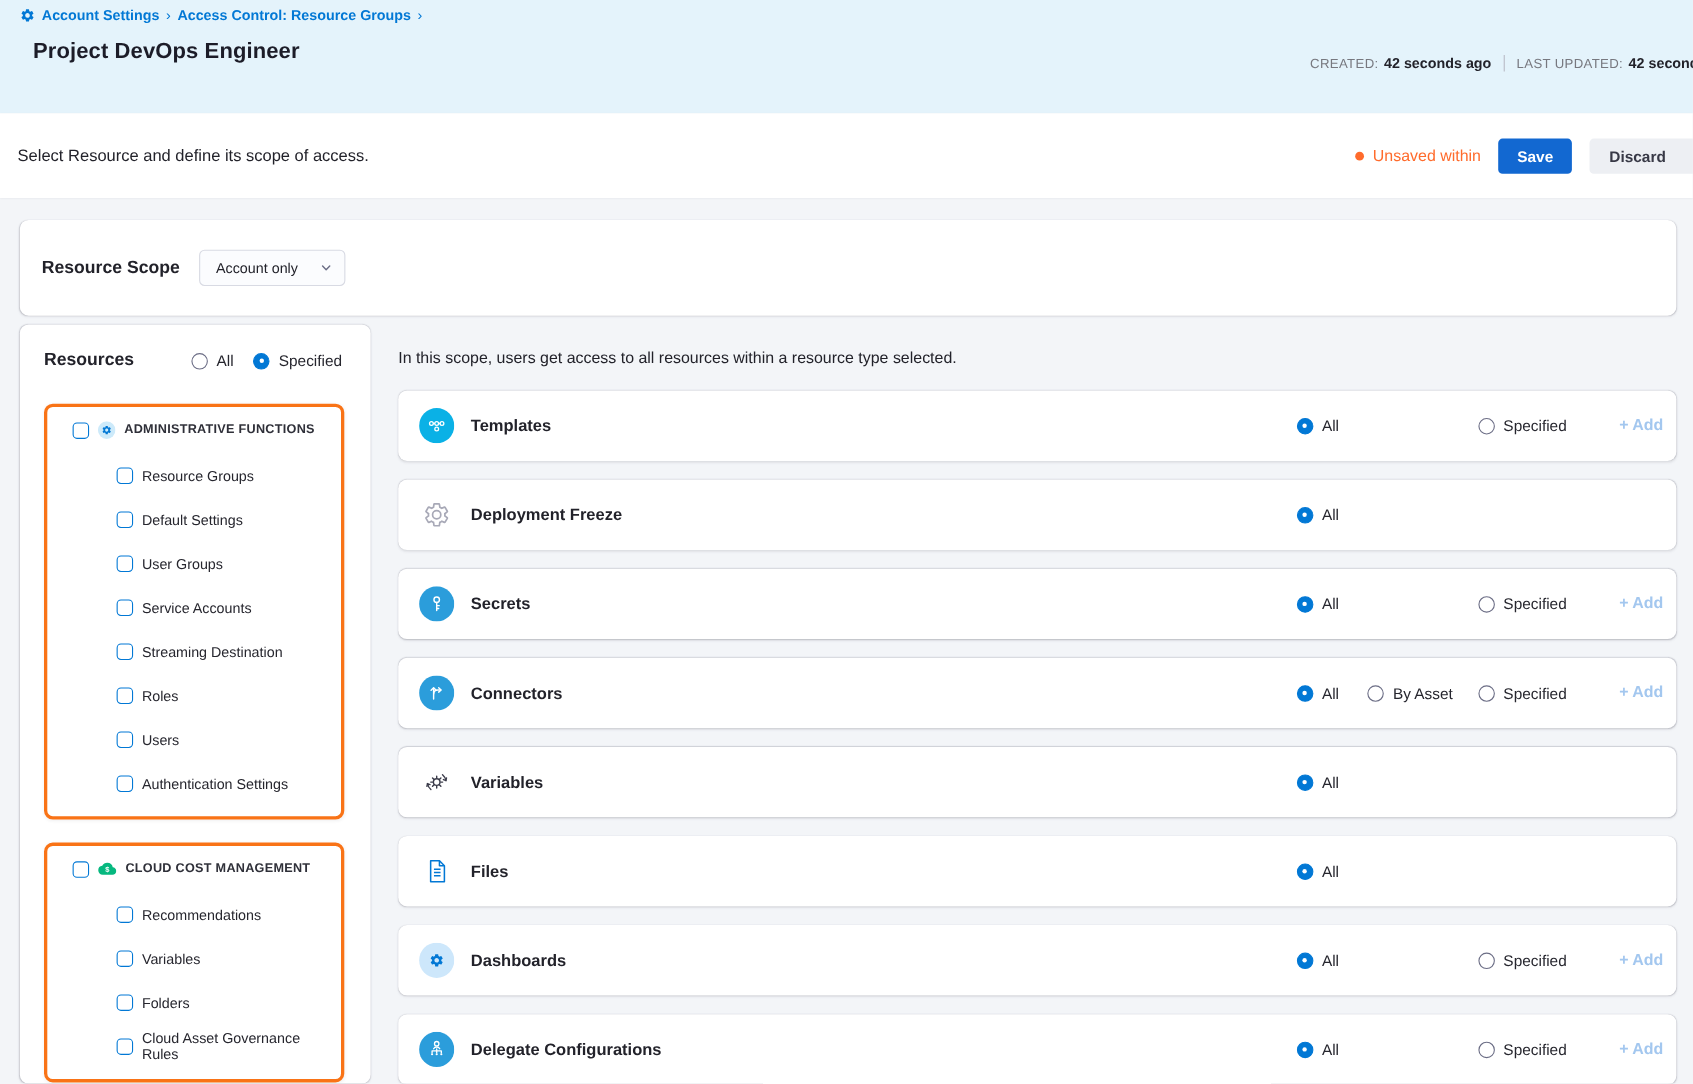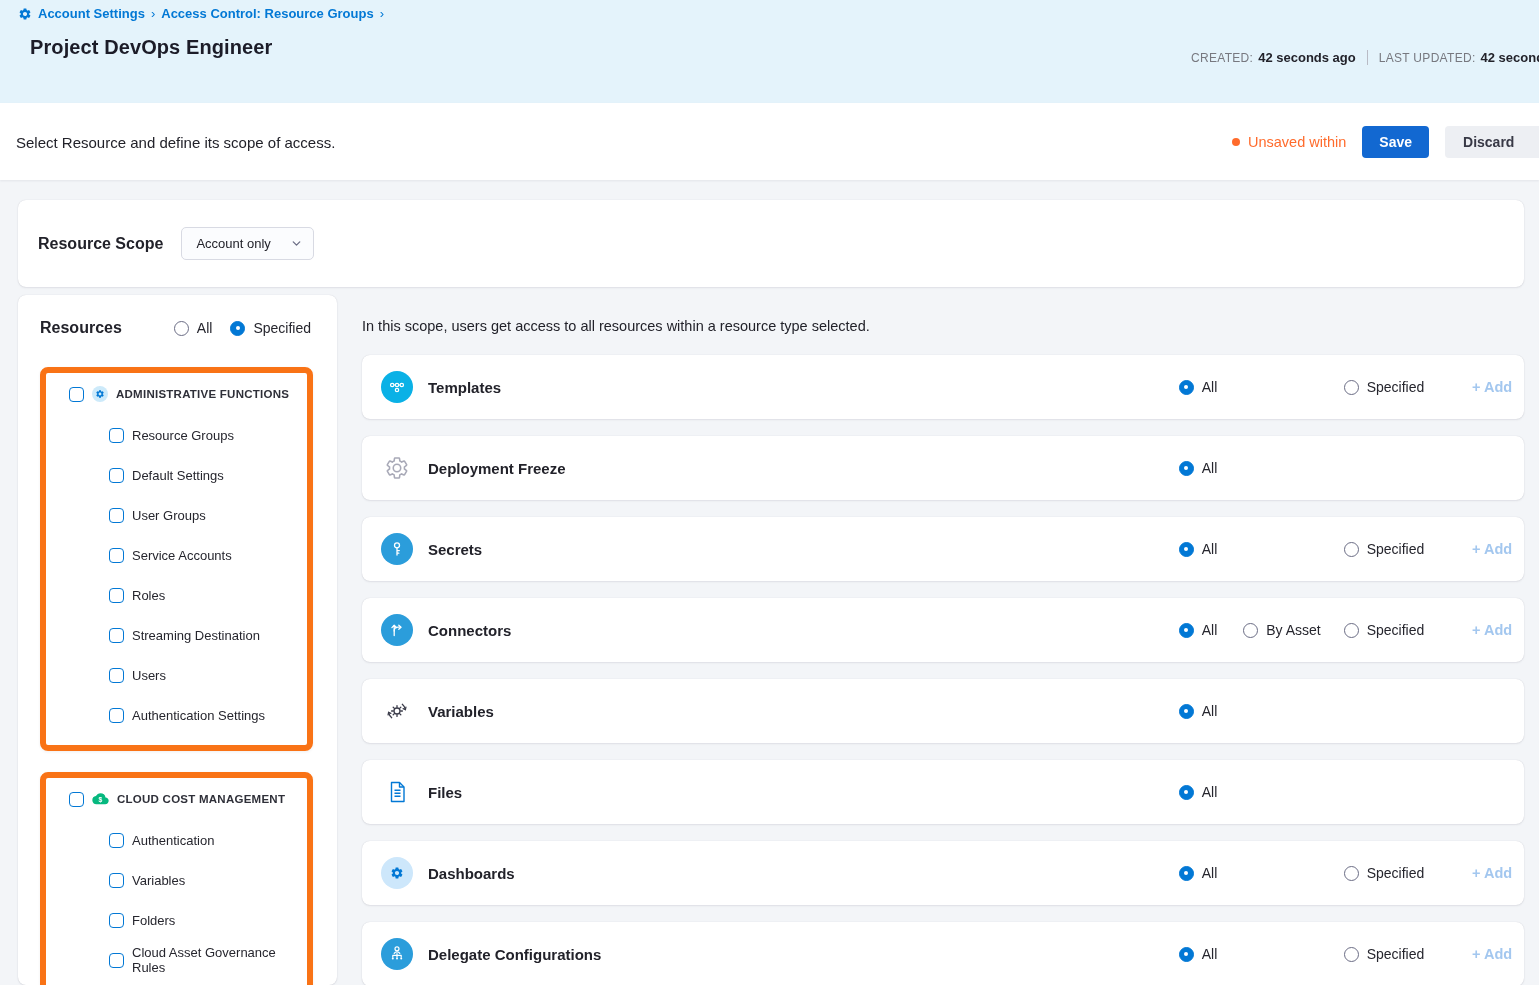--- a/index.html
+++ b/index.html
@@ -43,21 +43,21 @@
   .res-head { display:flex; align-items:center; justify-content:space-between; padding:24px 26px 0 22px; }
   .res-title { font-size:16px; font-weight:700; color:#22222a; }
   .res-radios { display:flex; align-items:center; gap:18px; }
 
   .radio-opt { display:inline-flex; align-items:center; gap:8px; cursor:pointer;justify-content:center; }
   .radio { width:15px; height:15px; border-radius:50%; border:1px solid #6b6d85; background:#fff; position:relative; flex:none; }
   .radio.checked { background:#0278d5; border-color:#0278d5; }
   .radio.checked::after { content:''; position:absolute; left:4.5px; top:4.5px; width:4px; height:4px; border-radius:50%; background:#fff; }
   .radio-label { font-size:14px; color:#26262e; }
 
-  .group-card { margin:30px 24px 0 22px; border:6px solid #f97316; border-radius:8px;
+  .group-card { margin:30px 24px 0 22px; border:3px solid #f97316; border-radius:8px;
                 box-shadow:0 1px 3px rgba(40,41,61,.07); padding-bottom:10px; }
   .group-card + .group-card { margin-top:21px; }
   .group-head { display:flex; align-items:center; gap:8px; height:42px; padding-left:23px; }
   .group-title { font-size:11.5px; font-weight:700; color:#2f3039; letter-spacing:.25px; }
   .group-icon { display:inline-flex; align-items:center; flex:none; }
   .checkbox { width:15px; height:15px; border:1.5px solid #0278d5; border-radius:4px; background:#fff; flex:none; cursor:pointer; }
   .check-item { display:flex; align-items:center; gap:8px; min-height:40px; padding:0 16px 0 63px; cursor:pointer; }
   .item-label { font-size:13px; color:#26262e; line-height:15px; }
 
   
@@ -167,26 +167,26 @@
     <span class="item-label">User Groups</span>
   </label>
 
   <label class="check-item">
     <span class="checkbox"></span>
     <span class="item-label">Service Accounts</span>
   </label>
 
   <label class="check-item">
     <span class="checkbox"></span>
+    <span class="item-label">Streaming Destination</span>
+  </label>
+
+  <label class="check-item">
+    <span class="checkbox"></span>
     <span class="item-label">Roles</span>
-  </label>
-
-  <label class="check-item">
-    <span class="checkbox"></span>
-    <span class="item-label">Streaming Destination</span>
   </label>
 
   <label class="check-item">
     <span class="checkbox"></span>
     <span class="item-label">Users</span>
   </label>
 
   <label class="check-item">
     <span class="checkbox"></span>
     <span class="item-label">Authentication Settings</span>
@@ -200,21 +200,21 @@
                 <svg width="17" height="15" viewBox="0 0 24 22">
                   <path d="M19.36 8.04A7.49 7.49 0 0 0 12 2C9.11 2 6.6 3.64 5.35 6.04A5.99 5.99 0 0 0 0 12c0 3.31 2.69 6 6 6h13c2.76 0 5-2.24 5-5 0-2.64-2.05-4.78-4.64-4.96z" fill="#06b87f"></path>
                   <text x="12" y="14.5" text-anchor="middle" font-size="10" font-weight="bold" fill="#fff" font-family="'Liberation Sans',sans-serif">$</text>
                 </svg>
               </span>
       <span class="group-title">CLOUD COST MANAGEMENT</span>
     </div>
     <div class="group-items">
   <label class="check-item">
     <span class="checkbox"></span>
-    <span class="item-label">Authentication</span>
+    <span class="item-label">Recommendations</span>
   </label>
 
   <label class="check-item">
     <span class="checkbox"></span>
     <span class="item-label">Variables</span>
   </label>
 
   <label class="check-item">
     <span class="checkbox"></span>
     <span class="item-label">Folders</span>

